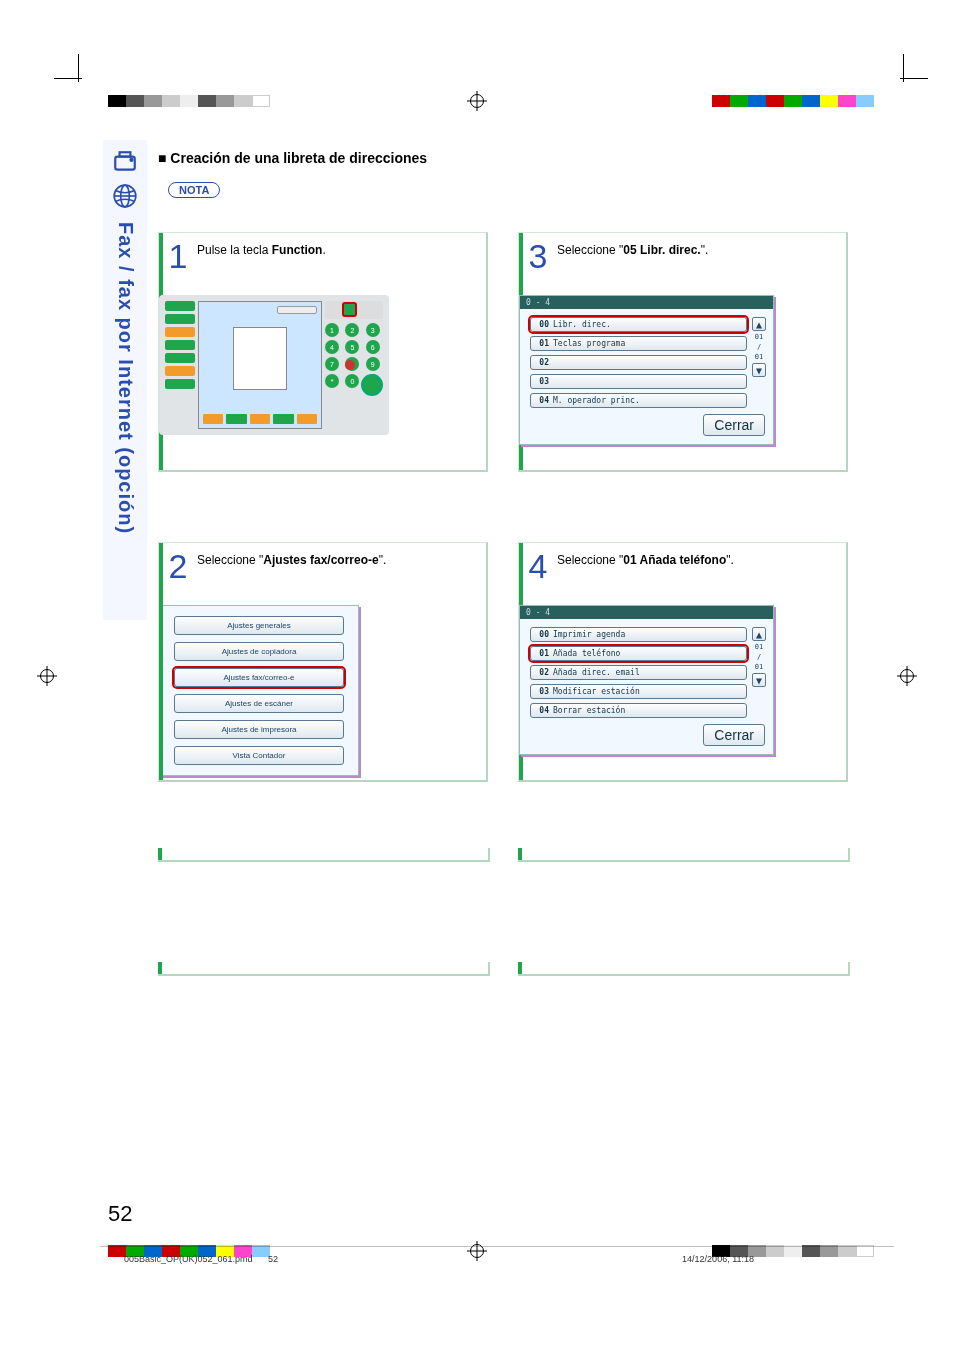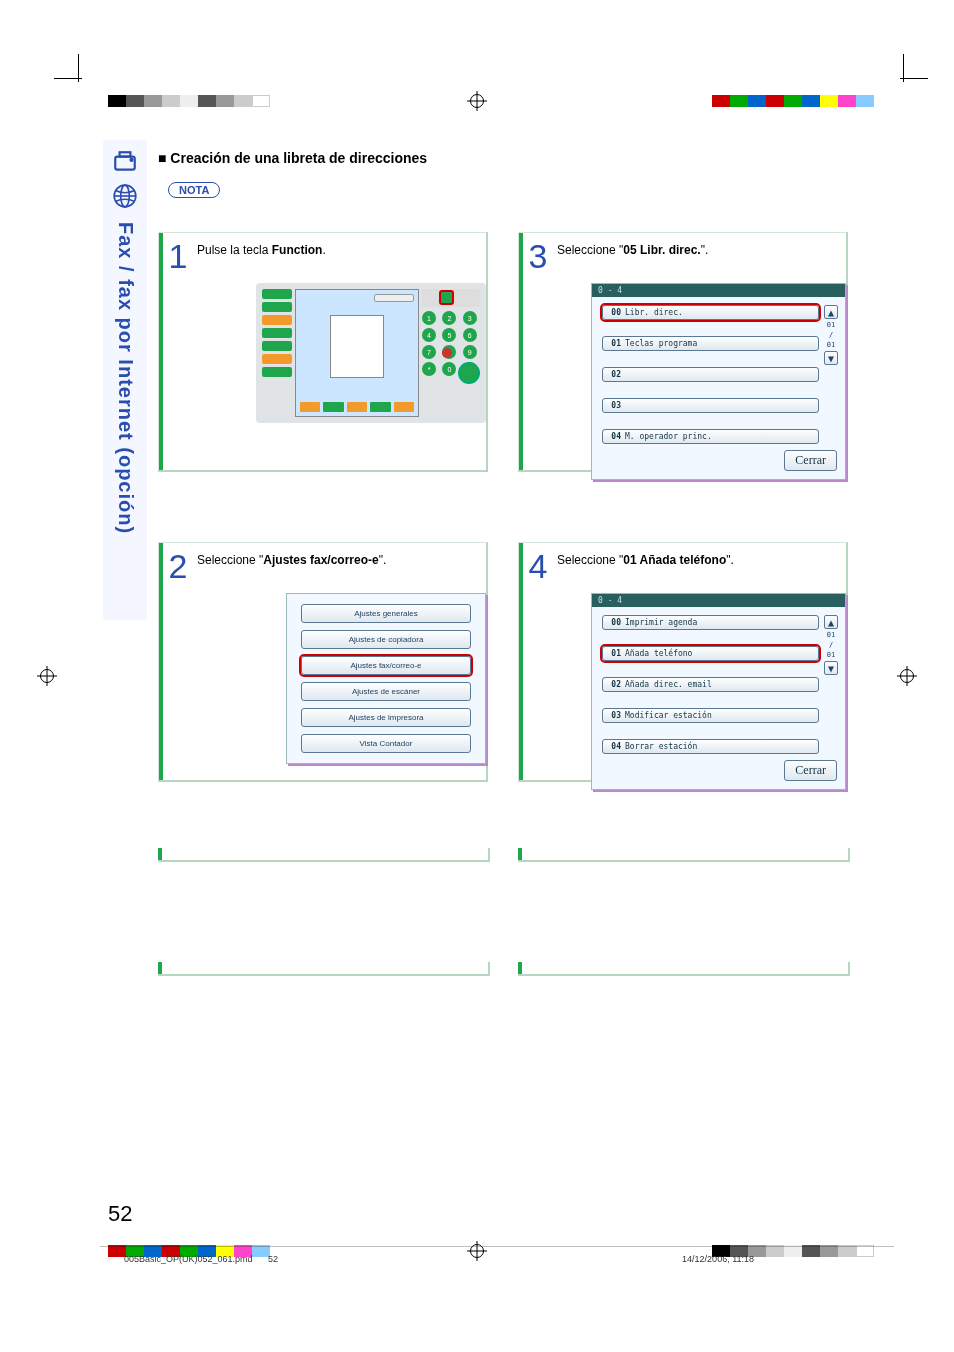--- a/index.html
+++ b/index.html
@@ -77,21 +77,21 @@
   .step{position:absolute;width:330px;background:#fff;border:1px solid #d3e6d8;border-right:2px solid #b5d6bf;border-bottom:2px solid #b5d6bf;padding-bottom:10px}
   .step-1{left:0;top:0;height:240px}
   .step-2{left:0;top:310px;height:240px}
   .step-3{left:360px;top:0;height:240px}
   .step-4{left:360px;top:310px;height:240px}
   .step-stripe{position:absolute;left:0;top:0;bottom:0;width:4px;background:#1fa54b}
   .step-head{display:flex;align-items:flex-start;gap:8px;padding:6px 8px 4px 8px}
   .step-num{color:#2a4db0;font-size:34px;font-weight:300;line-height:1;min-width:22px;text-align:center;font-family:Arial}
   .step-text{font-size:12px;color:#000;padding-top:4px}
   .step-text .kw{font-weight:bold}
-  .shot{margin:6px auto 0 auto;display:flex;align-items:center;justify-content:flex-end}
+  .shot{margin:18px auto 0 auto;display:flex;align-items:center;justify-content:flex-start}
   
   .panel{width:230px;height:140px;background:#e0e4e6;border-radius:4px;position:relative;padding:6px;display:flex;gap:3px}
   .panel-left{width:30px;display:flex;flex-direction:column;gap:3px}
   .panel-left .pbtn{height:10px;background:#1fa54b;border-radius:2px}
   .panel-left .pbtn.orange{background:#f39b2a}
   .panel-screen{flex:1;background:#cce6ff;border:1px solid #888;position:relative}
   .panel-screen .bar{position:absolute;top:4px;right:4px;width:40px;height:8px;background:#eee;border:1px solid #999;border-radius:2px}
   .panel-screen .stk{position:absolute;left:28%;top:20%;width:44%;height:50%;background:#fff;border:1px solid #888}
   .panel-screen .row{position:absolute;left:4px;bottom:4px;right:4px;height:10px;display:flex;gap:3px}
   .panel-screen .row span{flex:1;background:#f39b2a;border-radius:1px}
@@ -104,28 +104,28 @@
   .panel-right .gobtn{width:22px;height:22px;background:#1fa54b;border-radius:50%;align-self:flex-end;margin-top:4px;border:2px solid #0a7}
   .panel-right .stopbtn{width:10px;height:10px;background:#c33;border-radius:50%;align-self:flex-end;margin-top:-28px;margin-right:28px}
   
   .menu-buttons{width:200px;background:#f2f8ff;border:1px solid #9bb;padding:10px 14px;display:flex;flex-direction:column;gap:7px;box-shadow:2px 2px 0 #b8c}
   .menu-buttons button{font-size:8px;color:#246;background:linear-gradient(#fefefe,#dfe8ef);border:1px solid #5b7893;border-radius:3px;padding:4px 2px;cursor:default}
   .menu-buttons button.hilite{outline:2px solid #c00;outline-offset:0}
   
   .list-screen{width:255px;background:#f2f8ff;border:1px solid #9bb;position:relative;box-shadow:2px 2px 0 #b8c;padding-bottom:6px}
   .ls-crumb{background:#28605e;color:#cde;font-size:8px;padding:2px 6px;font-family:monospace}
   .ls-body{display:flex;padding:8px 6px 4px 10px;gap:4px}
-  .ls-rows{flex:1;display:flex;flex-direction:column;gap:16px}
+  .ls-rows{flex:1;display:flex;flex-direction:column;gap:4px}
   .ls-row{display:flex;align-items:center;gap:4px;background:linear-gradient(#fefefe,#dfe8ef);border:1px solid #5b7893;border-radius:3px;padding:2px 4px;font-size:8px;font-family:monospace;color:#134}
   .ls-row .num{font-weight:bold;min-width:14px;text-align:right}
   .ls-row.hilite{outline:2px solid #c00;outline-offset:0}
   .ls-scroll{width:16px;display:flex;flex-direction:column;align-items:center;gap:2px;font-family:monospace;font-size:7px;color:#246}
   .ls-arrow{width:14px;height:14px;background:linear-gradient(#fefefe,#dfe8ef);border:1px solid #5b7893;border-radius:2px;display:flex;align-items:center;justify-content:center;font-size:10px}
   .ls-footer{display:flex;justify-content:flex-end;padding:2px 8px}
-  .ls-close{font-size:12px;background:linear-gradient(#fefefe,#dfe8ef);border:1px solid #5b7893;border-radius:3px;padding:2px 10px;color:#134;font-family:Liberation Serif, serif}
+  .ls-close{font-size:14px;background:linear-gradient(#fefefe,#dfe8ef);border:1px solid #5b7893;border-radius:3px;padding:2px 10px;color:#134;font-family:Liberation Sans, sans-serif}
   
   .step-strip{position:absolute;width:330px;height:12px}
   .step-strip .stripL{position:absolute;left:0;top:0;bottom:0;width:4px;background:#1fa54b}
   .step-strip .shadowR{position:absolute;right:-2px;top:0;bottom:-2px;width:2px;background:#b5d6bf}
   .step-strip .shadowB{position:absolute;left:0;right:-2px;bottom:-2px;height:2px;background:#b5d6bf}
   .strip-1a{left:0;top:616px}
   .strip-1b{left:0;top:730px}
   .strip-2a{left:360px;top:616px}
   .strip-2b{left:360px;top:730px}
   

